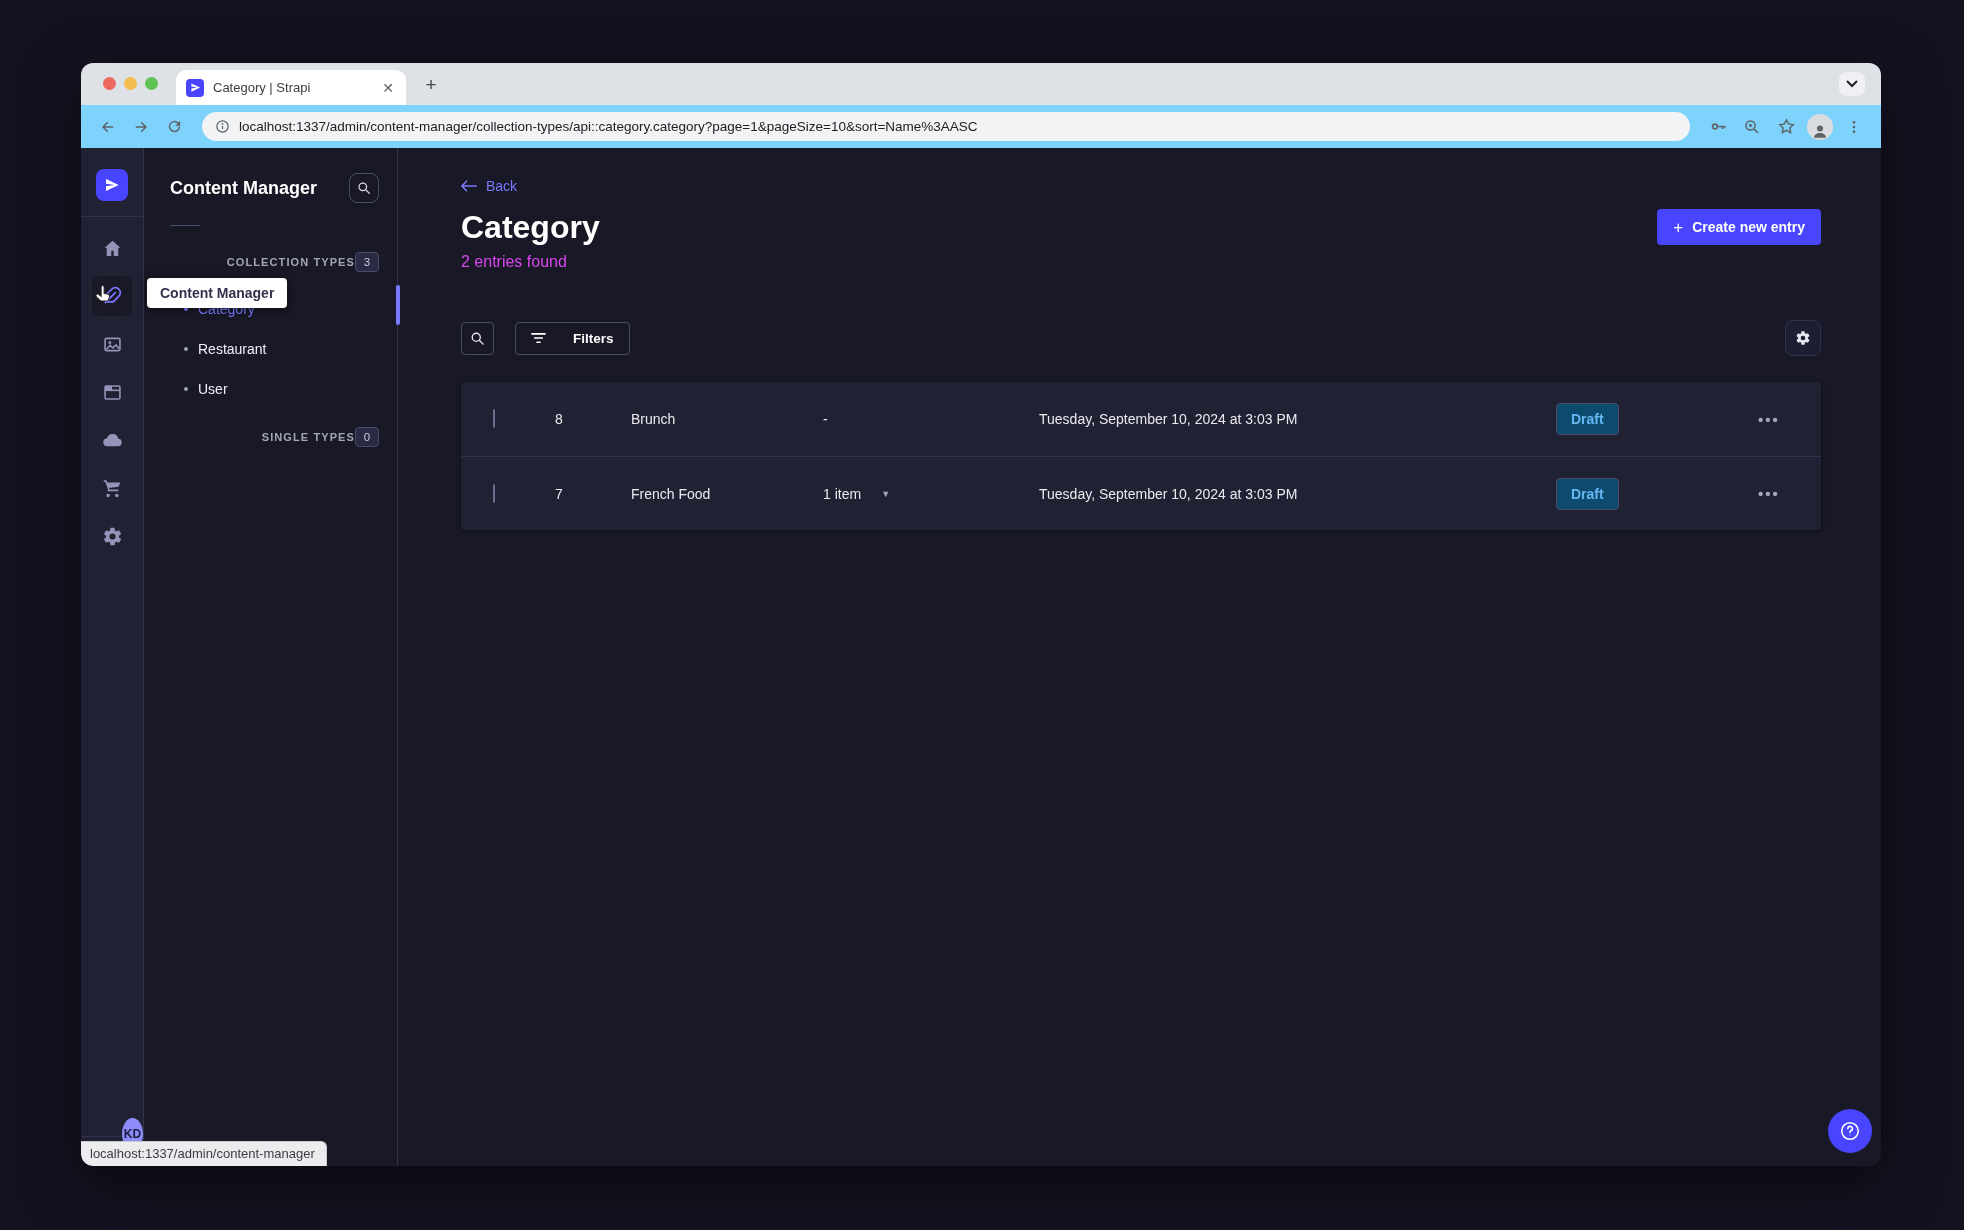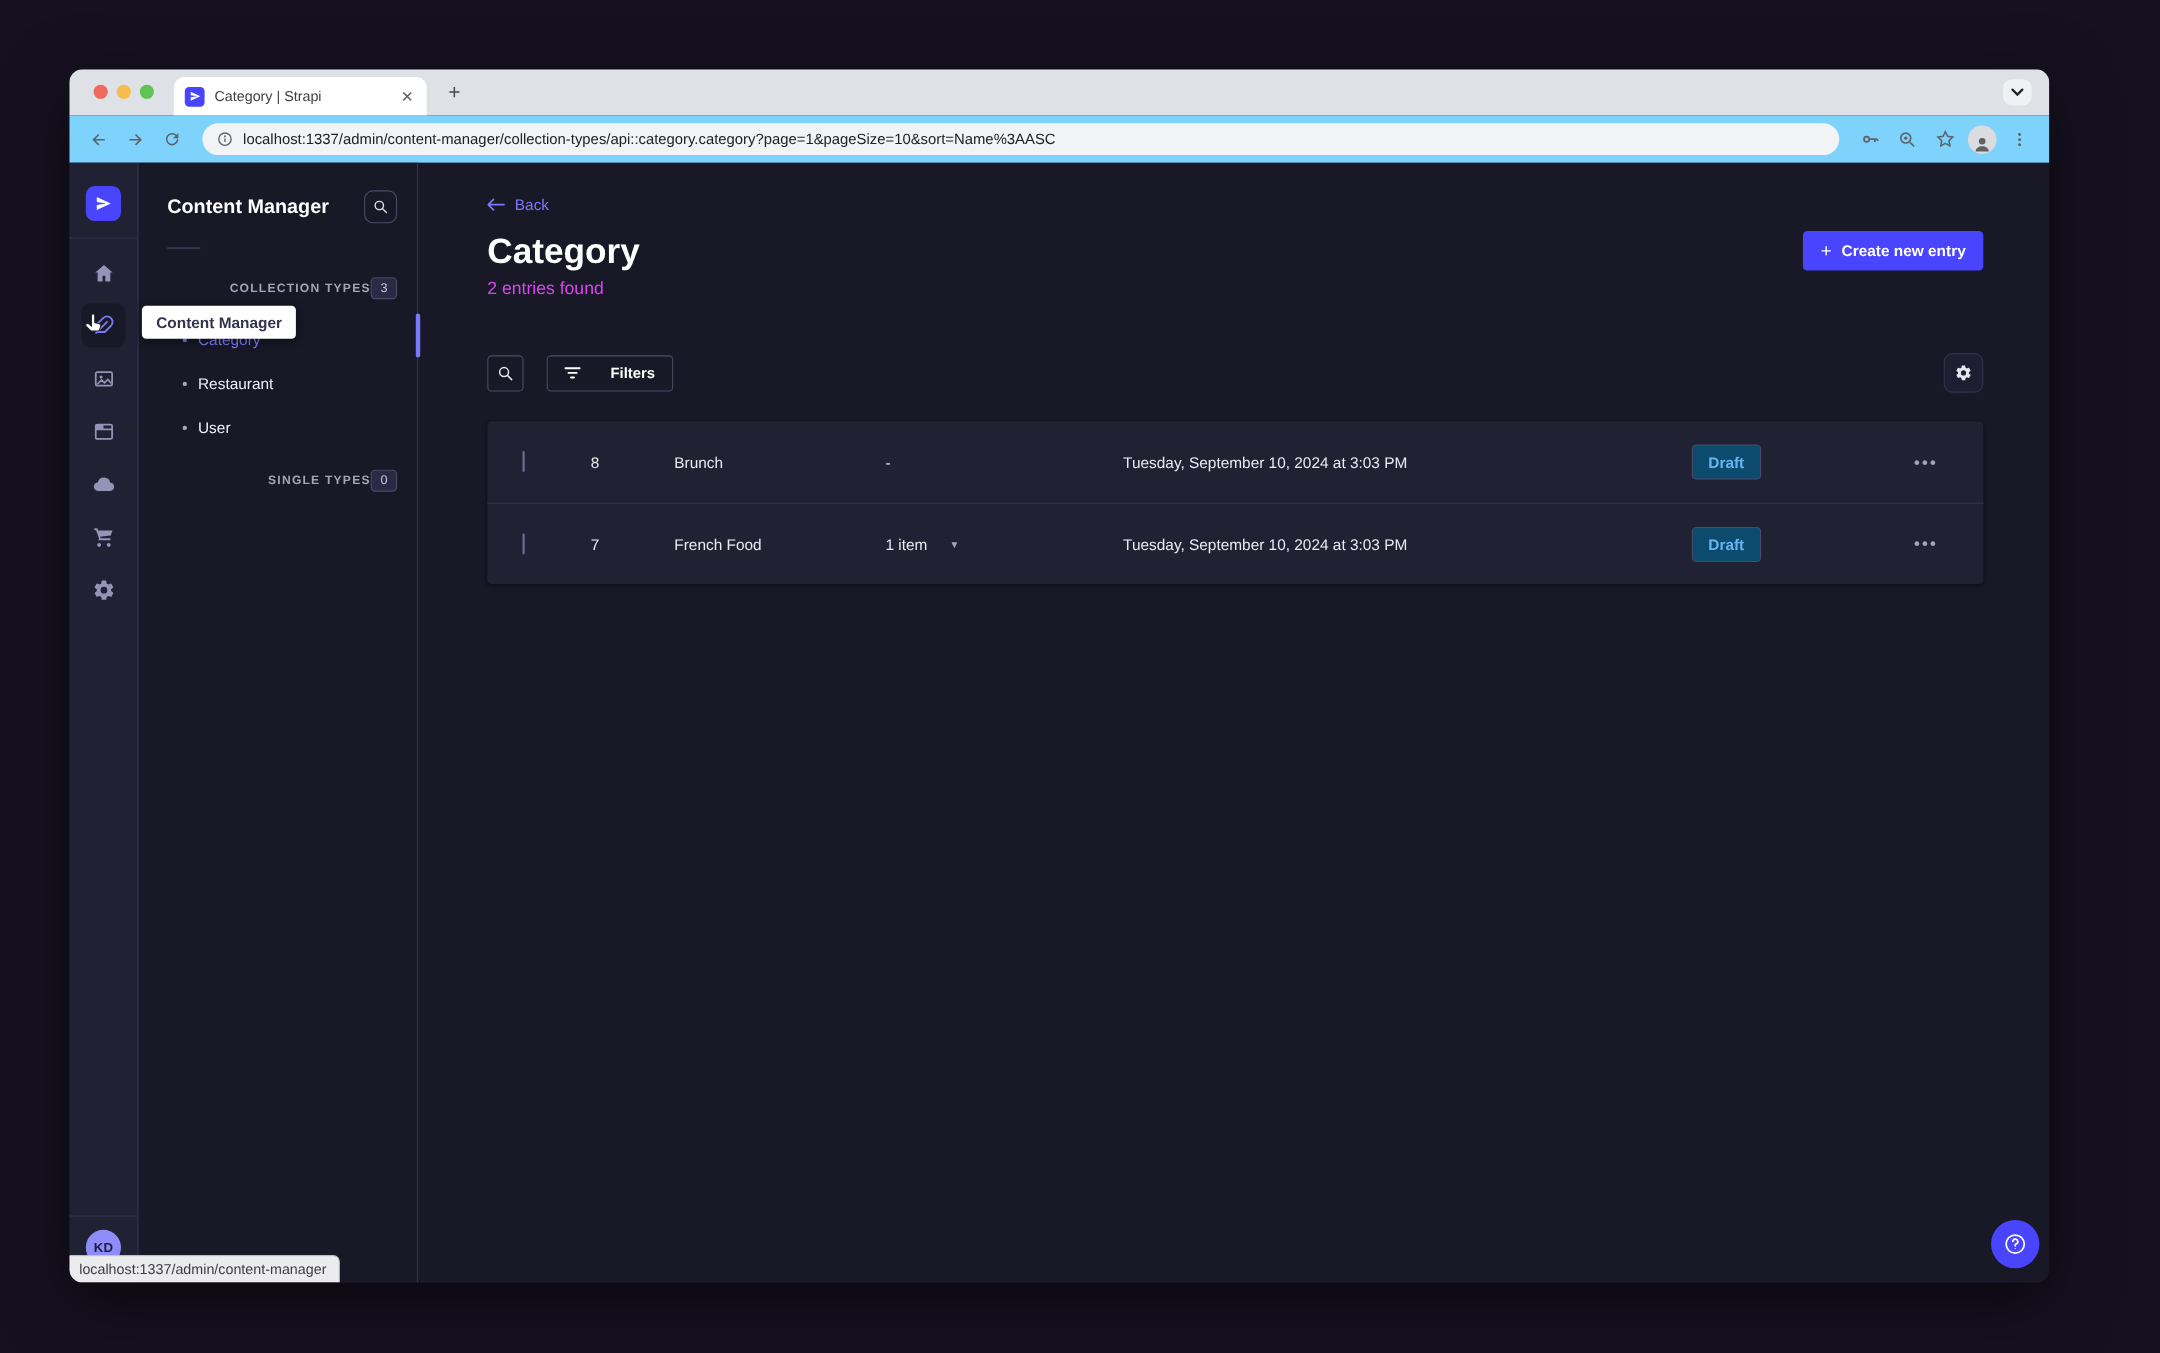--- a/index.html
+++ b/index.html
@@ -1,20 +1,20 @@
 <!DOCTYPE html>
 <html><head>
 <meta charset="utf-8">
 <style>
   * { margin:0; padding:0; box-sizing:border-box; }
   html,body { width:1964px; height:1230px; overflow:hidden; }
   body { background:#161120; font-family:"Liberation Sans", sans-serif; cursor:default; }
 
   
-  .window { position:absolute; left:63px; top:63px; width:1800px; height:1103px;
+  .window { position:absolute; left:81px; top:63px; width:1800px; height:1103px;
             border-radius:12px; overflow:hidden; background:#181826;
             box-shadow:0 18px 60px rgba(0,0,0,.55); }
 
   
   .tabstrip { position:absolute; left:0; top:0; width:100%; height:42px; background:#DEE1E6; }
   .lights { position:absolute; left:22px; top:14px; display:flex; gap:8px; }
   .light { width:13px; height:13px; border-radius:50%; }
   .light.r { background:#ED6A5E; } .light.y { background:#F5BD4F; } .light.g { background:#61C354; }
   .tab { position:absolute; left:95px; top:7px; width:230px; height:35px; background:#FFFFFF;
          border-radius:10px 10px 0 0; display:flex; align-items:center; padding:0 10px; gap:9px; }
@@ -44,21 +44,21 @@
   
   .rail { position:absolute; left:0; top:0; width:63px; height:100%; background:#212134;
           border-right:1px solid #32324D; display:flex; flex-direction:column; align-items:center; }
   .logo-tile { width:32px; height:32px; border-radius:8px; background:#4945FF; margin-top:21px;
                display:flex; align-items:center; justify-content:center; }
   .rail-div { width:100%; height:1px; background:#32324D; margin-top:15px; }
   .rail-btns { display:flex; flex-direction:column; gap:4px; margin-top:9px; align-items:center; }
   .rail-btn { width:44px; height:44px; display:flex; align-items:center; justify-content:center;
               color:#9494B8; border-radius:8px; }
   .rail-btn.active { background:#181826; color:#7B79FF; width:40px; height:40px; margin:2px 0; }
-  .rail-bottom { margin-top:auto; width:100%; display:flex; flex-direction:column; align-items:center; }
+  .rail-bottom { margin-top:auto; width:100%; display:flex; flex-direction:row; align-items:center; }
   .avatar-kd { width:32px; height:32px; border-radius:50%; background:#8E8CF8; color:#1D1D42;
                font-size:12px; font-weight:700; display:flex; align-items:center; justify-content:center;
                margin:12px 0 16px; }
 
   
   .subnav { position:absolute; left:64px; top:0; width:253px; height:100%; background:#181826;
             border-right:1px solid #32324D; padding:25px 18px 0 25px; }
   .subnav-head { display:flex; align-items:center; justify-content:space-between; }
   .subnav-title { font-size:18px; font-weight:700; color:#FFFFFF; }
   .subnav-search { width:30px; height:30px; border-radius:8px; border:1px solid #4A4A6A;

